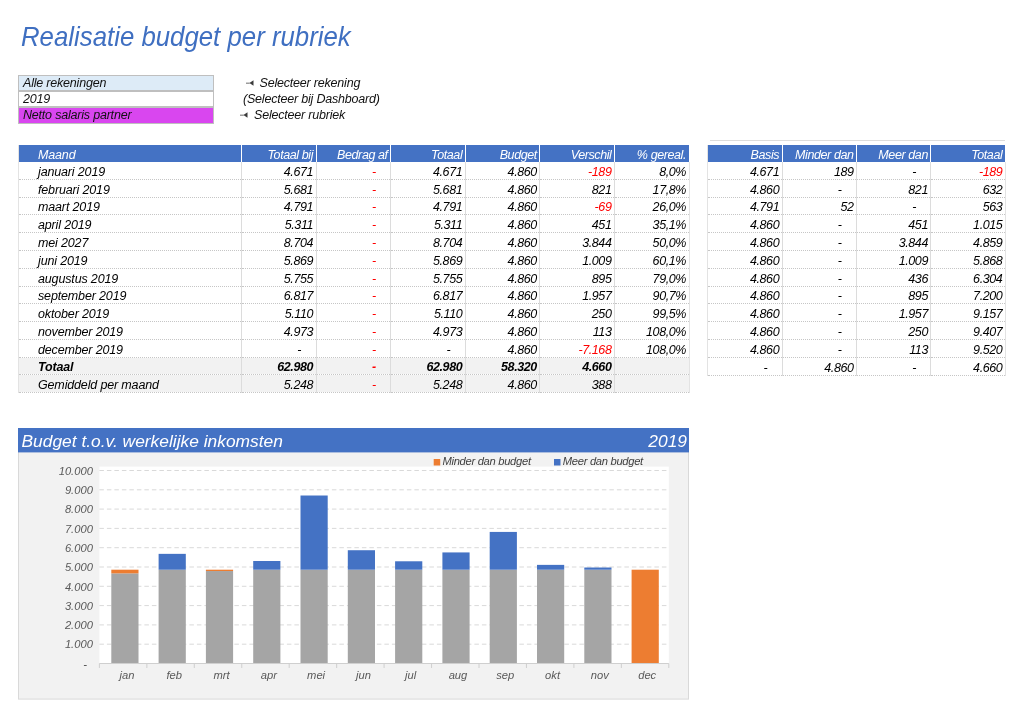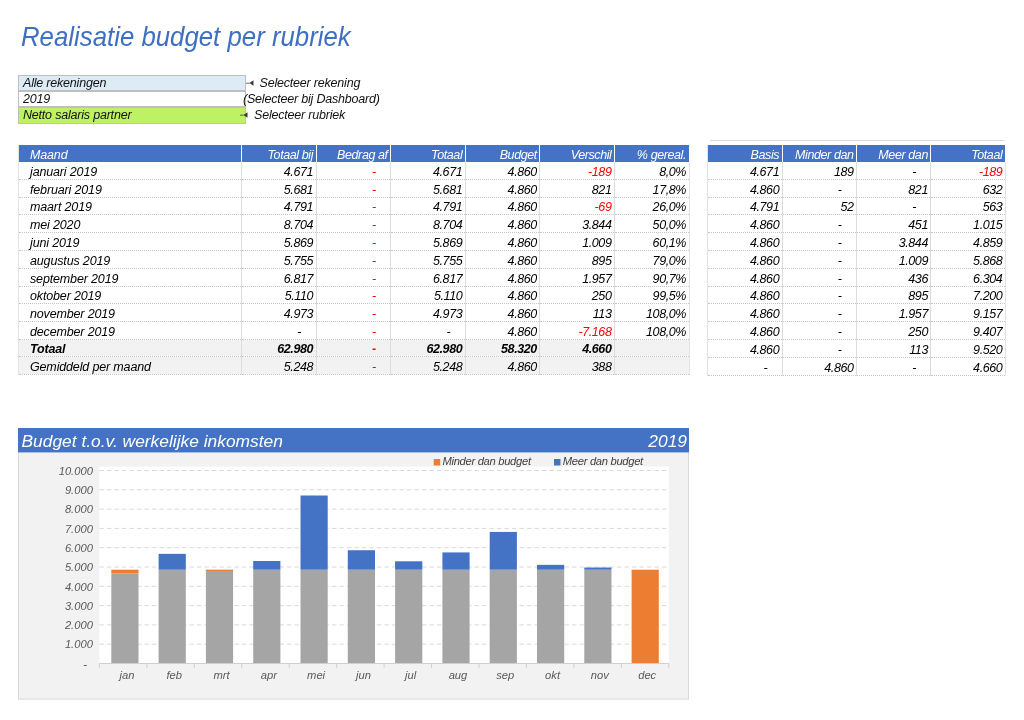--- a/index.html
+++ b/index.html
@@ -1,40 +1,40 @@
 <!DOCTYPE html>
 <html><head><meta charset="utf-8">
 <style>
 * { margin:0; padding:0; box-sizing:border-box; }
 html,body { width:1024px; height:720px; background:#ffffff; font-family:"Liberation Sans", sans-serif; }
 #page { position:relative; width:1024px; height:720px; overflow:hidden;font-style:italic; }
 h1 { position:absolute; left:21px; top:21px; font-size:28px; font-weight:normal; color:#3f6fc1; letter-spacing:0; transform:scaleX(0.921); transform-origin:0 0; }
-.inbox { position:absolute; left:18px; width:228px; height:16.5px; border:1px solid #bfbfbf; font-size:12.5px; letter-spacing:-0.2px; color:#111; padding-left:4px; line-height:15.5px; }
+.inbox { position:absolute; left:18px; width:196px; height:16.5px; border:1px solid #bfbfbf; font-size:12.5px; letter-spacing:-0.2px; color:#111; padding-left:4px; line-height:15.5px; }
 .lab { position:absolute; font-size:12.5px; letter-spacing:-0.2px; color:#111; display:flex; align-items:center; }
 table { position:absolute; border-collapse:collapse; table-layout:fixed; font-size:12.5px; color:#000; border-left:1px solid #e3e3e3; border-right:1px solid #e3e3e3; }
 td { text-align:right; padding:0 2.5px 0 0; vertical-align:bottom; line-height:14px; overflow:hidden; white-space:nowrap; letter-spacing:-0.4px;
      border-right:1px solid #dcdcdc; border-bottom:1px dotted #c6c6c6; }
-td.mn { text-align:left; padding-left:11px; letter-spacing:-0.15px; }
+td.mn { text-align:left; padding-left:19px; letter-spacing:-0.15px; }
 tr.hd td { background:#4472c4; color:#fff; border-right:1px solid #fff; border-bottom:none; }
 tr.hd td.mn { padding-right:0; }
 td:last-child { border-right:none; }
 tr.tot td { background:#f2f2f2; font-weight:bold; }
 tr.gem td { background:#f2f2f2; }
 .red { color:#ff0000; }
 #t1 { left:18px; top:144.5px; }
 #t2 { left:707.3px; top:144.5px; }
 #chart { position:absolute; left:18px; top:428.4px; width:671px; height:271.6px; }
 </style></head>
 <body>
 <div id="page">
 <h1>Realisatie budget per rubriek</h1>
 <div style="position:absolute;left:710px;top:139.6px;width:295px;height:1.2px;background:#dcdcdc;"></div>
 <div class="inbox" style="top:74.8px; background:#ddebf7;">Alle rekeningen</div>
 <div class="inbox" style="top:90.9px; background:#ffffff;">2019</div>
-<div class="inbox" style="top:107.0px; background:#bef264;">Netto salaris partner</div>
+<div class="inbox" style="top:107.0px; background:#d946ef;">Netto salaris partner</div>
 <div class="lab" style="left:245.5px; top:74.8px; height:16.5px;"><svg width="8" height="6" viewBox="0 0 8 6" style="margin-right:6px">
         <path d="M0 2.7 h3.6 v0.7 H0 z M7.5 0.3 v5.4 L3.4 3 z" fill="#3b3b3b"></path>
       </svg>Selecteer rekening</div>
 <div class="lab" style="left:243px; top:90.9px; height:16.5px;">(Selecteer bij Dashboard)</div>
 <div class="lab" style="left:240px; top:107.0px; height:16.5px;"><svg width="8" height="6" viewBox="0 0 8 6" style="margin-right:6px">
         <path d="M0 2.7 h3.6 v0.7 H0 z M7.5 0.3 v5.4 L3.4 3 z" fill="#3b3b3b"></path>
       </svg>Selecteer rubriek</div>
 
 <table id="t1">
 <colgroup>
@@ -77,21 +77,30 @@
         <tr style="height:17.8px">
           <td class="mn">maart 2019</td>
           <td>4.791</td>
           <td class="red" style="padding-right:14.5px">-</td>
           <td>4.791</td>
           <td>4.860</td>
           <td class="red">-69</td>
           <td>26,0%</td>
         </tr>
         <tr style="height:17.8px">
-          <td class="mn">mei 2020</td>
+          <td class="mn">april 2019</td>
+          <td>5.311</td>
+          <td class="red" style="padding-right:14.5px">-</td>
+          <td>5.311</td>
+          <td>4.860</td>
+          <td>451</td>
+          <td>35,1%</td>
+        </tr>
+        <tr style="height:17.8px">
+          <td class="mn">mei 2027</td>
           <td>8.704</td>
           <td class="red" style="padding-right:14.5px">-</td>
           <td>8.704</td>
           <td>4.860</td>
           <td>3.844</td>
           <td>50,0%</td>
         </tr>
         <tr style="height:17.8px">
           <td class="mn">juni 2019</td>
           <td>5.869</td>

